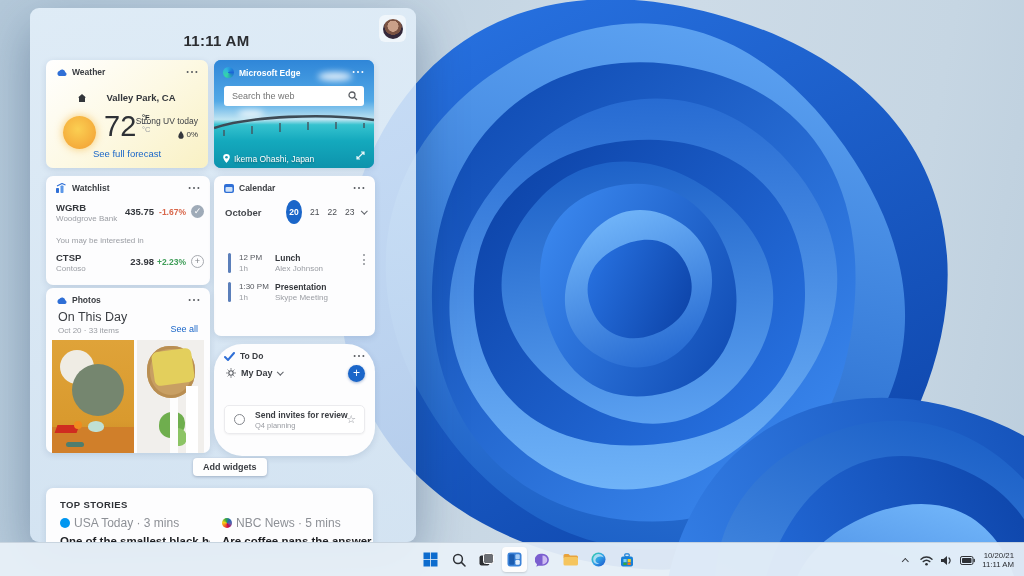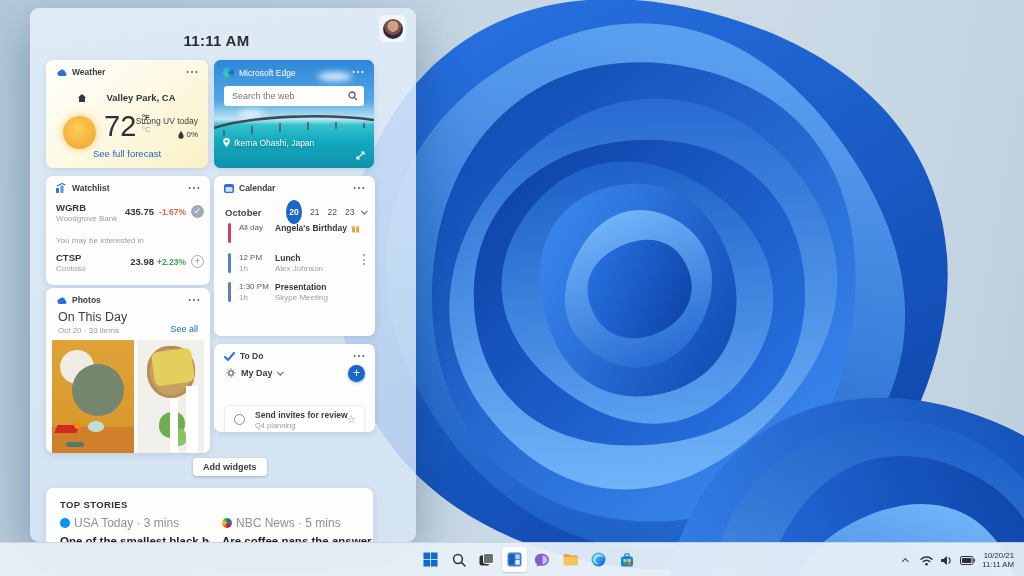--- a/index.html
+++ b/index.html
@@ -45,26 +45,26 @@
   .w-units .c { color:#9a9da2; margin-top:1px; }
   .w-cond { position:absolute; right:10px; top:56px; text-align:right; font-size:8.5px; color:#3c3f44; }
   .w-precip { margin-top:4px; display:flex; justify-content:flex-end; align-items:center; gap:2px; font-size:8px; color:#34373c; }
   .w-link { position:absolute; bottom:9px; width:100%; text-align:center; font-size:9.5px; color:#1a66c8; cursor:pointer; }
 
   
   .edge { left:184px; top:52px; width:160px; height:108px; background:#2b8fd8; }
   .edge .sky { position:absolute; inset:0; background:linear-gradient(180deg,#2f86d8 0%,#53a9e6 38%,#bfe4f2 55%,#35c2cf 60%,#14a9bd 75%,#0d93ac 100%); }
   .cloud { position:absolute; background:rgba(255,255,255,.8); border-radius:50%; filter:blur(3px); }
   .edge .bridge { position:absolute; inset:0; }
-  .e-head { position:absolute; top:7px; left:9px; display:flex; gap:5px; align-items:center; font-size:8.5px; font-weight:400; color:#fff; }
+  .e-head { position:absolute; top:7px; left:9px; display:flex; gap:5px; align-items:center; font-size:8.5px; font-weight:700; color:#fff; }
   .e-logo { width:11px; height:11px; border-radius:50%; background:conic-gradient(from 210deg,#35d6a3,#2fb4e0,#1b66d6,#35d6a3); }
   .e-search { position:absolute; left:10px; top:26px; width:140px; height:20px; background:#fff; border:none; border-radius:3px;
     font-size:9px; color:#5a5d62; padding:0 22px 0 8px; font-family:"Liberation Sans",sans-serif; }
   .e-mag { position:absolute; right:16px; top:31px; }
-  .e-cap { position:absolute; bottom:20px; left:9px; display:flex; gap:4px; align-items:flex-start; font-size:8.5px; color:#fff; text-shadow:0 1px 2px rgba(0,0,0,.35); }
+  .e-cap { position:absolute; bottom:4px; left:9px; display:flex; gap:4px; align-items:flex-start; font-size:8.5px; color:#fff; text-shadow:0 1px 2px rgba(0,0,0,.35); }
   .e-expand { position:absolute; right:9px; bottom:8px; color:#fff; opacity:.9; }
 
   
   .watchlist { left:16px; top:168px; width:164px; height:109px; }
   .stock-row { position:absolute; left:10px; right:10px; height:24px; }
   .s-sym { font-size:9.5px; font-weight:700; color:#34373c; }
   .s-name { font-size:8px; color:#9a9da3; margin-top:1px; }
   .s-price { position:absolute; right:46px; top:4px; font-size:9.5px; font-weight:700; color:#34373c; }
   .s-chg { position:absolute; right:14px; top:5px; font-size:8.5px; font-weight:600; }
   .s-btn { position:absolute; right:-4px; top:3px; width:13px; height:13px; border-radius:50%; border:none; cursor:pointer;
@@ -104,21 +104,21 @@
   .p-img1 .glasses { position:absolute; left:14px; bottom:6px; width:18px; height:5px; border-radius:3px; background:#4e7d6e; }
   .p-img2 { flex:1; position:relative; background:#f1efec; overflow:hidden; }
   .p-img2 .chair { position:absolute; left:10px; top:6px; width:48px; height:52px; border-radius:46% 46% 50% 50%; background:#c89f63; box-shadow:inset 0 0 0 3px #b98e52; }
   .p-img2 .pillow { position:absolute; left:16px; top:10px; width:40px; height:34px; border-radius:6px; background:#e3cf5c; transform:rotate(-8deg); }
   .p-img2 .cord { position:absolute; left:34px; top:58px; width:1.5px; height:16px; background:#777; }
   .p-img2 .plant { position:absolute; left:22px; top:72px; width:26px; height:26px; border-radius:50% 40% 55% 45%; background:#6fae4e; }
   .p-img2 .plant2 { position:absolute; left:34px; top:88px; width:16px; height:18px; border-radius:40% 60% 50% 50%; background:#8cc465; }
   .p-img2 .door { position:absolute; right:6px; top:46px; width:12px; height:70px; background:#fff; box-shadow:-18px 10px 0 -2px #fdfdfd; }
 
   
-  .todo { left:184px; top:336px; width:161px; height:88px; }
+  .todo { left:184px; top:336px; width:161px; height:112px;border-radius:28px; }
   .t-myday { position:absolute; top:24px; left:12px; display:flex; align-items:center; gap:5px; font-size:9px; font-weight:700; color:#3a3d42; }
   .t-add { position:absolute; top:21px; right:10px; width:17px; height:17px; border-radius:50%; border:none; background:#1b66c9;
     color:#fff; font-size:12px; line-height:15px; text-align:center; padding:0; cursor:pointer; box-shadow:0 1px 3px rgba(20,70,150,.4); }
   .task { position:absolute; left:10px; right:10px; height:29px; background:#fff; border:1px solid #ebebee; border-radius:5px;
     box-shadow:0 1px 2px rgba(0,0,0,.05); }
   .task .cb { position:absolute; left:9px; top:8px; width:11px; height:11px; border:1.2px solid #85888e; border-radius:50%; background:transparent; cursor:pointer; }
   .task .tt { position:absolute; left:30px; top:4px; font-size:8.5px; font-weight:600; color:#3a3d42; }
   .task .ts { position:absolute; left:30px; top:15px; font-size:7.5px; color:#9a9da3; }
   .task .star { position:absolute; right:8px; top:7px; font-size:11px; color:#9a9da3; cursor:pointer; }
 
@@ -306,32 +306,20 @@
       <div class="cal-strip">
         <span class="cal-month">October</span>
         <div class="cal-days">
           <span class="cal-day sel">20</span>
           <span class="cal-day">21</span>
           <span class="cal-day">22</span>
           <span class="cal-day">23</span>
           <span class="chv"></span>
         </div>
       </div>
-      <div class="ev" style="top:46px;">
-        <span class="ev-bar" style="background:#cf3d73;"></span>
-        <span class="ev-time">All day</span>
-        <span class="ev-title">
-          <span>Angela's Birthday</span>
-          <svg width="9" height="9">
-              <rect x="1" y="3.5" width="7" height="5" rx="0.8" fill="#e2a23c"></rect>
-              <rect x="0.5" y="2" width="8" height="2" rx="0.8" fill="#efc063"></rect>
-              <rect x="4" y="2" width="1.2" height="6.5" fill="#fff"></rect>
-            </svg>
-        </span>
-      </div>
       <div class="ev" style="top:76px;">
         <span class="ev-bar" style="background:#5b7fba;"></span>
         <span class="ev-time">12 PM</span>
         <span class="ev-dur">1h</span>
         <span class="ev-title">Lunch</span>
         <span class="ev-sub">Alex  Johnson</span>
         <span class="ev-kebab">
             <i></i>
             <i></i>
             <i></i>

